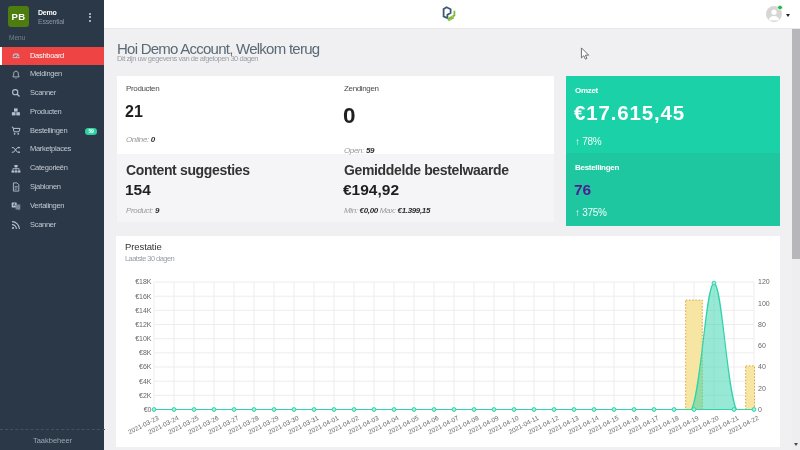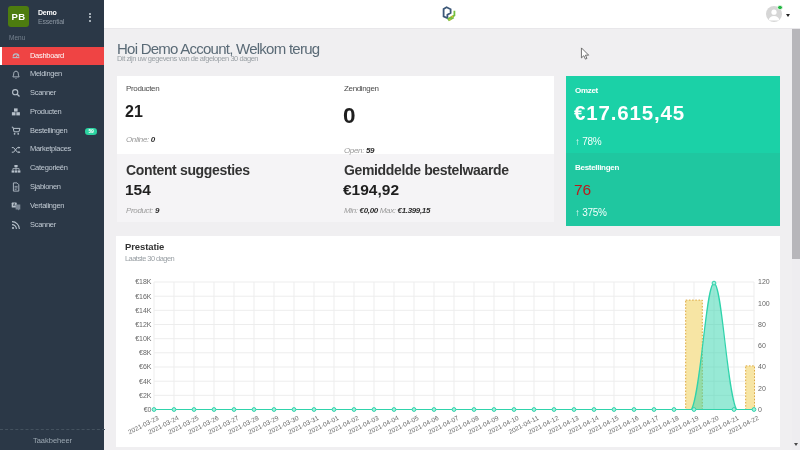--- a/index.html
+++ b/index.html
@@ -51,21 +51,21 @@
 
 
 #teal { left:566px; top:76px; width:214px; height:110px; color:#fff; }
 #teal .sec1 { position:absolute; left:0; top:0; width:214px; height:77px; background:#1bd1a7; }
 #teal .sec2 { position:absolute; left:0; top:77px; width:214px; height:73px; background:#1fc7a0; }
 .tlbl { position:absolute; left:9px; font-size:8px; letter-spacing:-0.3px; font-weight:bold; color:#fff; }
 .tpct { position:absolute; left:9px; font-size:10px; letter-spacing:-0.3px; color:#f2fffb; }
 
 
 #chart-card { left:116px; top:236px; width:664px; height:211px; background:#fff; }
-#ch-t1 { left:9px; top:5px; font-size:9.5px; letter-spacing:-0.1px; font-weight:bold; color:#333; position:absolute; }
+#ch-t1 { left:9px; top:5px; font-size:9.5px; letter-spacing:-0.1px; font-weight:normal; color:#333; position:absolute; }
 #ch-t2 { left:9px; top:18px; font-size:7.5px; letter-spacing:-0.55px; color:#9aa0a5; position:absolute; }
 </style>
 </head>
 <body>
 
 <div id="sidebar" class="abs">
   <div id="logo-sq" class="abs">PB</div>
   <div id="brand" class="abs">Demo</div>
   <div id="brand-sub" class="abs">Essential</div>
   <div id="dots3" class="abs">
@@ -215,21 +215,21 @@
   <div class="abs sub" style="left:227px;top:130px;">Min: <b>€0,00</b> Max: <b>€1.399,15</b></div>
 </div>
 
 <div id="teal" class="abs">
   <div class="sec1"></div>
   <div class="sec2"></div>
   <div class="tlbl" style="top:10px;">Omzet</div>
   <div class="abs" style="left:8px;top:24.6px;font-size:20.5px;letter-spacing:0.85px;font-weight:bold;color:#fff;">€17.615,45</div>
   <div class="tpct" style="top:60px;"><b>↑</b> 78%</div>
   <div class="tlbl" style="top:87px;">Bestellingen</div>
-  <div class="abs" style="left:8px;top:105.2px;font-size:15.5px;font-weight:normal;color:#b91c1c;">76</div>
+  <div class="abs" style="left:8px;top:105.2px;font-size:15.5px;font-weight:bold;color:#4c1d95;">76</div>
   <div class="tpct" style="top:130.5px;"><b>↑</b> 375%</div>
 </div>
 
 <div id="chart-card" class="abs">
   <div id="ch-t1">Prestatie</div>
   <div id="ch-t2">Laatste 30 dagen</div>
 </div>
 
 <svg class="abs" style="left:0;top:0;z-index:3;" width="800" height="450" viewBox="0 0 800 450">
 <line x1="154.0" y1="409.5" x2="754.0" y2="409.5" stroke="#e3e3e3" stroke-width="1"></line>

